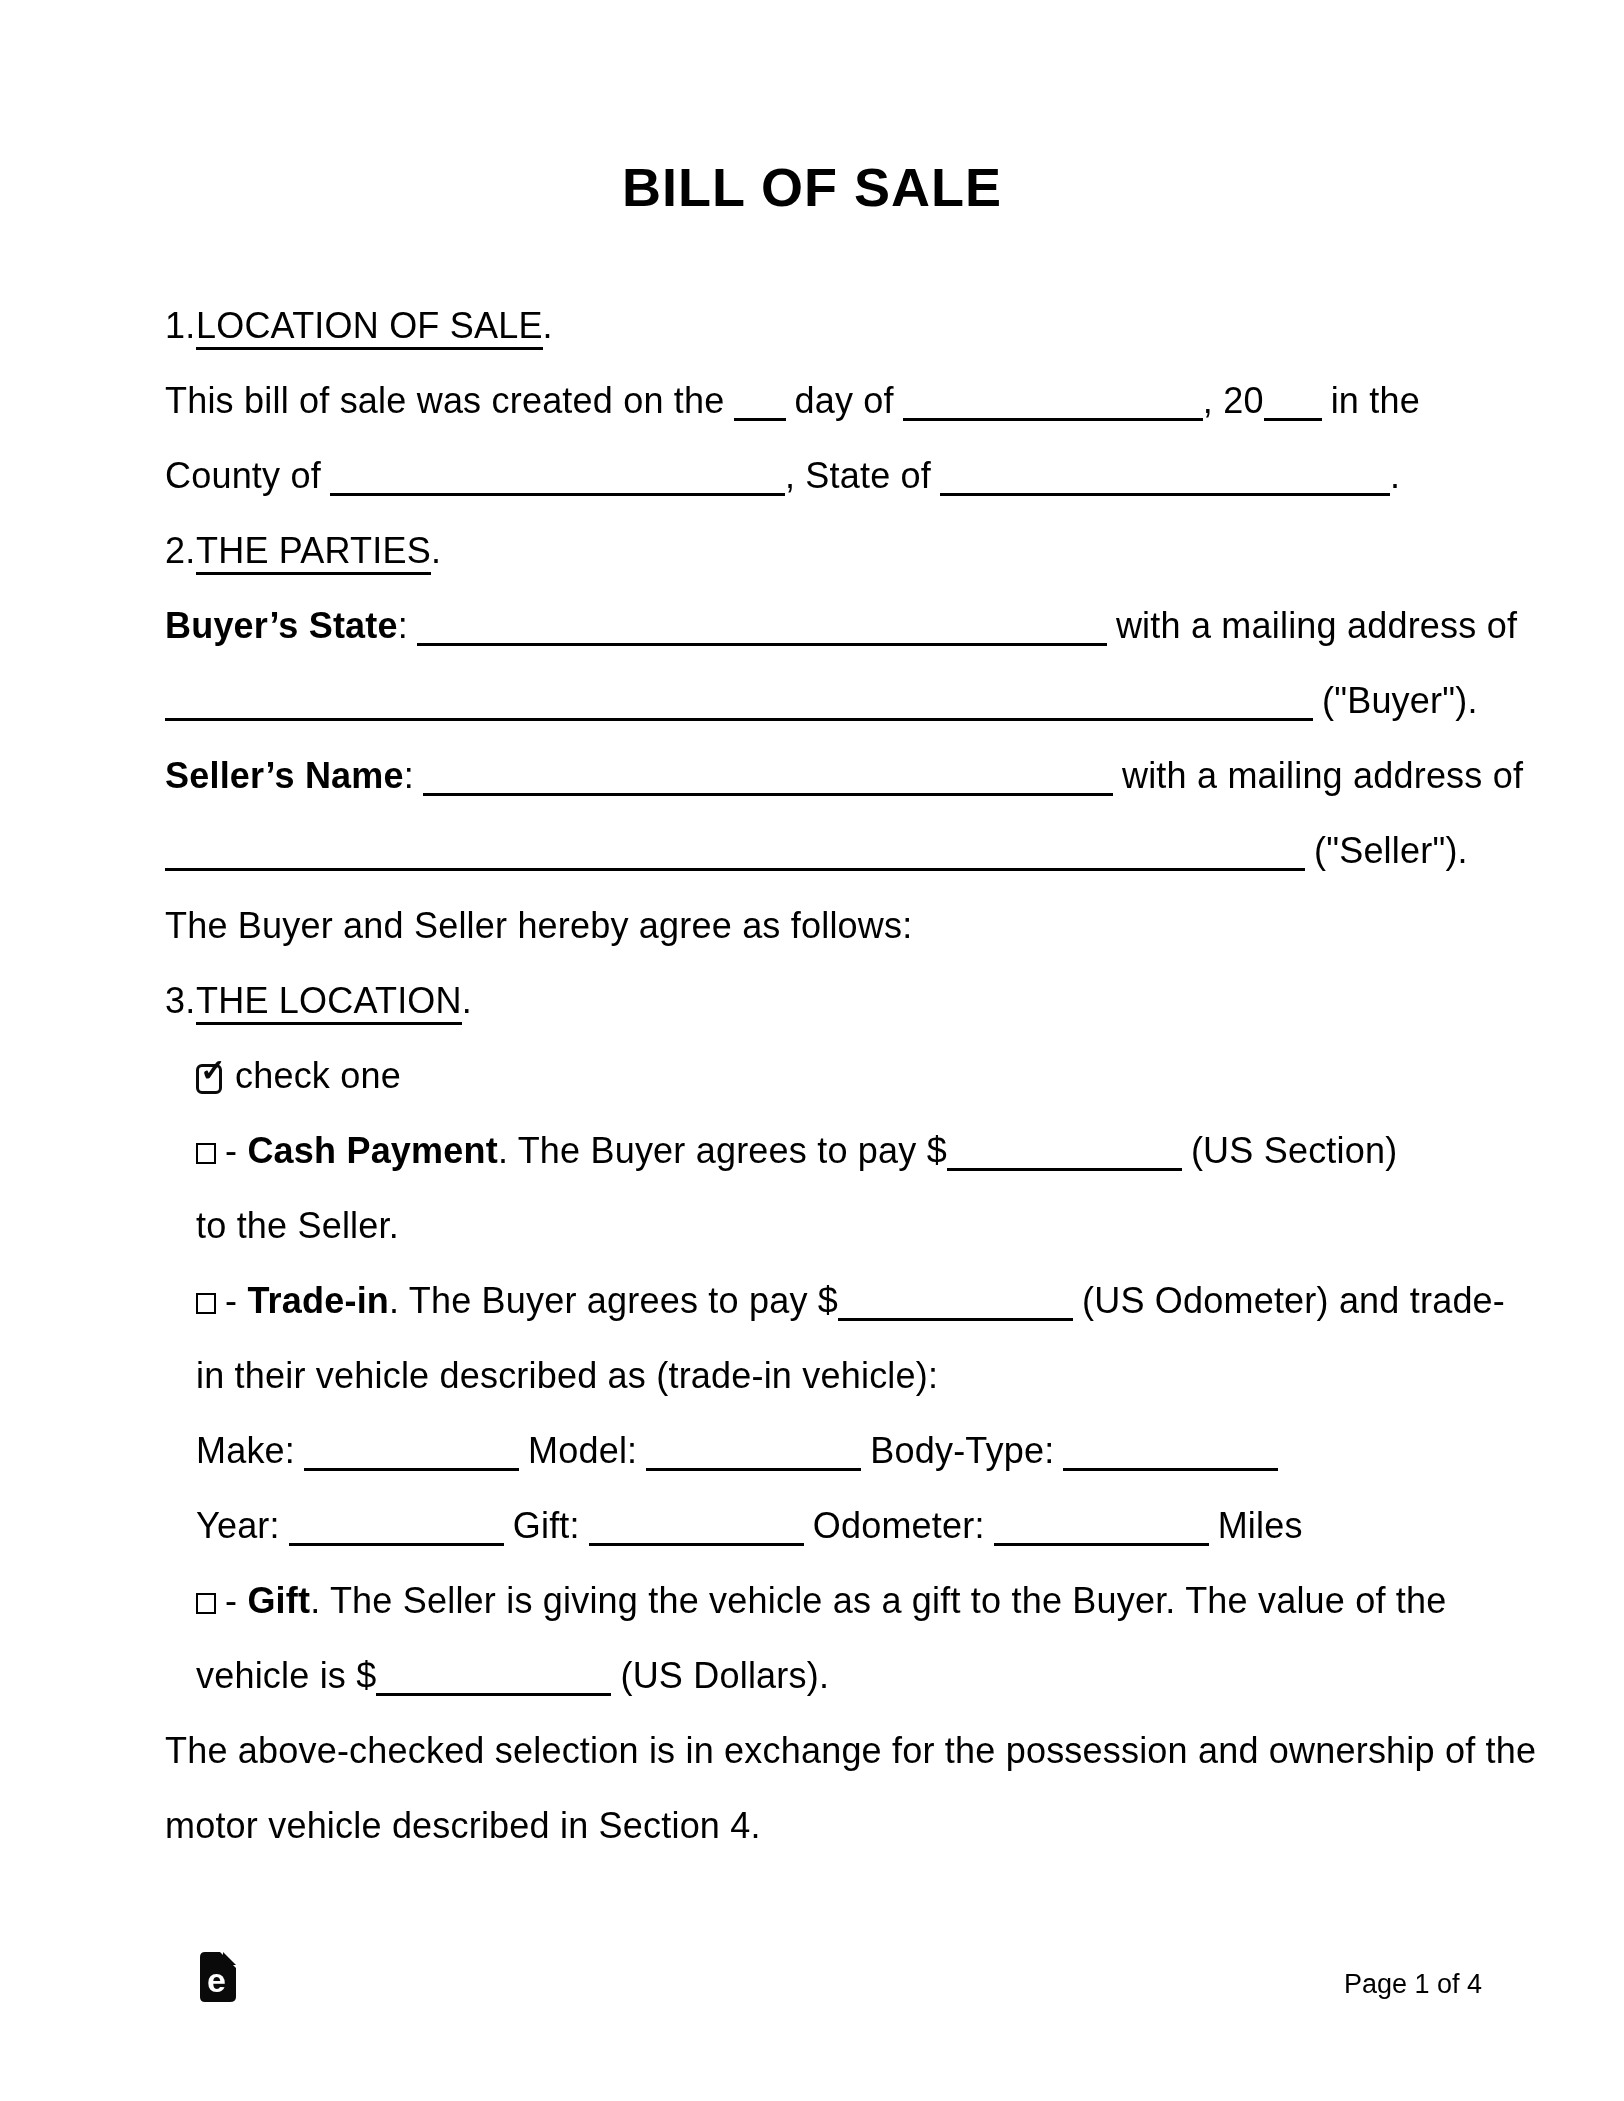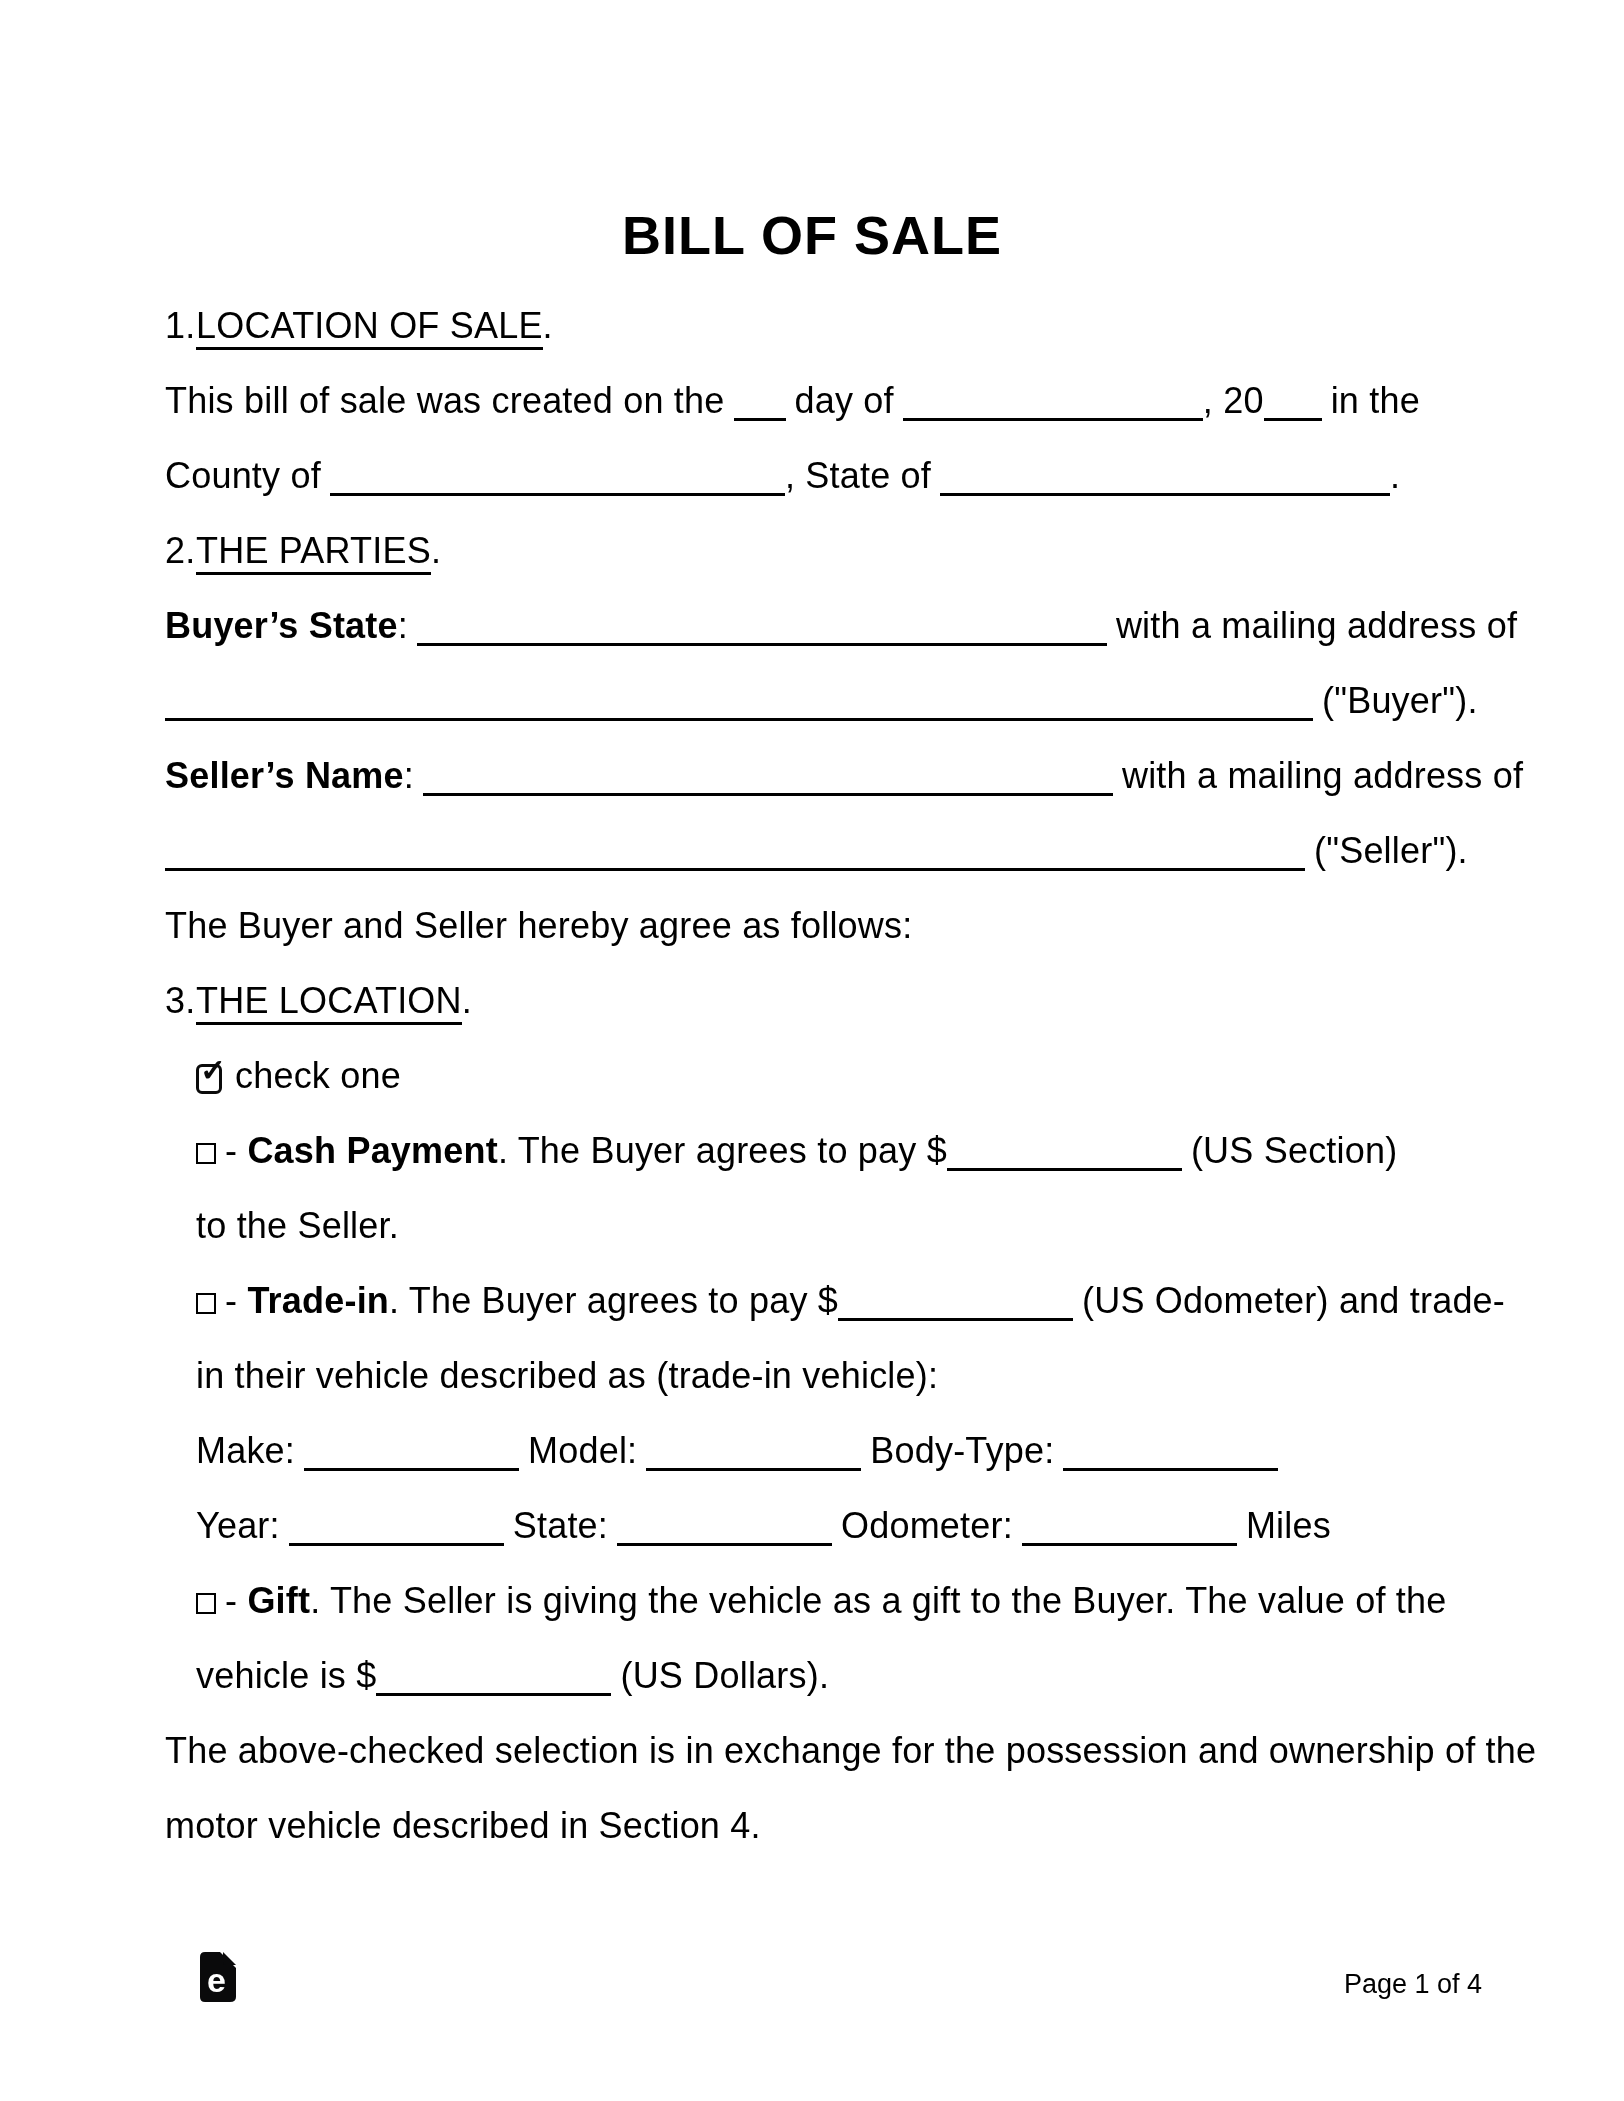--- a/index.html
+++ b/index.html
@@ -1,19 +1,19 @@
 <!DOCTYPE html>
 <html><head>
 <meta charset="utf-8">
 <style>
   html,body{margin:0;padding:0;background:#fff;}
   .page{position:relative;width:1624px;height:2101px;background:#ffffff;color:#000;
         font-family:"Liberation Sans", sans-serif;overflow:hidden;}
   .title{position:absolute;top:156px;left:0;width:100%;text-align:center;
-         font-size:54px;font-weight:bold;letter-spacing:1px;margin-top:48px;}
+         font-size:54px;font-weight:bold;letter-spacing:1px;}
   .content{position:absolute;top:288px;left:165px;right:60px;}
   .line{height:75px;line-height:75px;font-size:36px;white-space:nowrap;letter-spacing:0.2px;}
   .indent{padding-left:31px;}
   .num{display:inline-block;width:31px;}
   .hu{border-bottom:3px solid #000;padding-bottom:1px;}
   b{font-weight:bold;}
   .blank{display:inline-block;border-bottom:3px solid #000;height:40px;
          vertical-align:-8px;margin:0 9px;}
   .ml0{margin-left:0;} .mr0{margin-right:0;}
   .sq{display:inline-block;width:20px;height:21px;border:2.5px solid #000;
@@ -59,21 +59,21 @@
     <div class="line indent"><span class="sq"></span><span>- </span><b>Cash Payment</b><span>. The Buyer agrees to pay $</span><span class="blank ml0" style="width:235px"></span><span>(US Section)</span></div>
 
     <div class="line indent"><span>to the Seller.</span></div>
 
     <div class="line indent"><span class="sq"></span><span>- </span><b>Trade-in</b><span>. The Buyer agrees to pay $</span><span class="blank ml0" style="width:235px"></span><span>(US Odometer) and trade-</span></div>
 
     <div class="line indent"><span>in their vehicle described as (trade-in vehicle):</span></div>
 
     <div class="line indent"><span>Make:</span><span class="blank" style="width:215px"></span><span>Model:</span><span class="blank" style="width:215px"></span><span>Body-Type:</span><span class="blank" style="width:215px"></span></div>
 
-    <div class="line indent"><span>Year:</span><span class="blank" style="width:215px"></span><span>State:</span><span class="blank" style="width:215px"></span><span>Odometer:</span><span class="blank" style="width:215px"></span><span>Miles</span></div>
+    <div class="line indent"><span>Year:</span><span class="blank" style="width:215px"></span><span>Gift:</span><span class="blank" style="width:215px"></span><span>Odometer:</span><span class="blank" style="width:215px"></span><span>Miles</span></div>
 
     <div class="line indent"><span class="sq"></span><span>- </span><b>Gift</b><span>. The Seller is giving the vehicle as a gift to the Buyer. The value of the</span></div>
 
     <div class="line indent"><span>vehicle is $</span><span class="blank ml0" style="width:235px"></span><span>(US Dollars).</span></div>
 
     <div class="line"><span>The above-checked selection is in exchange for the possession and ownership of the</span></div>
 
     <div class="line"><span>motor vehicle described in Section 4.</span></div>
 
   </div>

